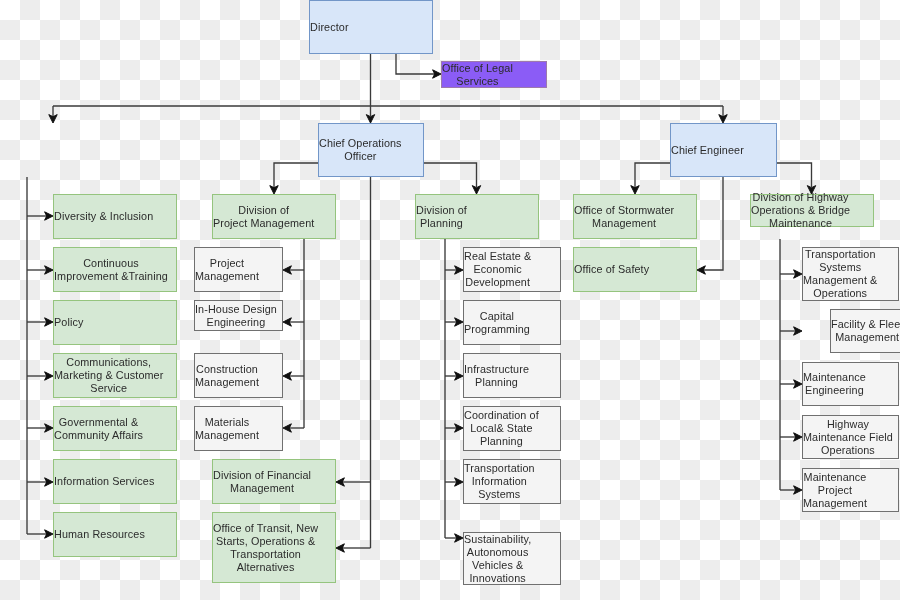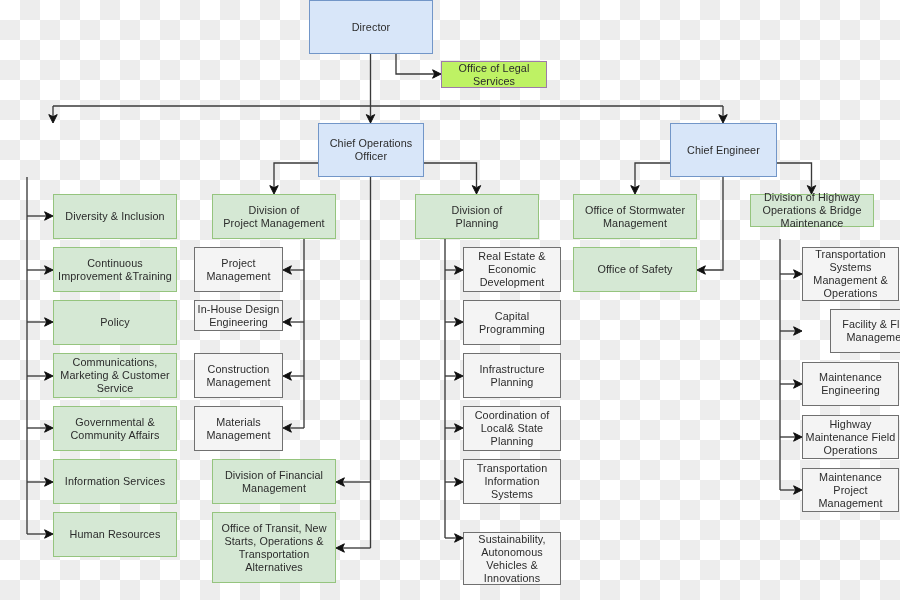--- a/index.html
+++ b/index.html
@@ -12,29 +12,29 @@
   #checker{
     position:absolute;left:0;top:0;width:900px;height:600px;
     background-image:conic-gradient(#ededed 25%,#ffffff 0 50%,#ededed 0 75%,#ffffff 0);
     background-size:40px 40px;background-position:0 0;
   }
   #chart{position:absolute;left:0;top:0;width:900px;height:600px;}
   #nodes{position:absolute;left:0;top:0;width:900px;height:600px;transform:translateZ(0);}
   svg#wires{position:absolute;left:0;top:0;width:900px;height:600px;overflow:visible;}
   .box{
     position:absolute;box-sizing:border-box;
-    display:flex;align-items:center;justify-content:center;
+    display:flex;align-items:center;
     text-align:center;white-space:pre-line;
     font-size:10.8px;line-height:13px;color:#2b2b2b;
     -webkit-font-smoothing:antialiased;
     border:1px solid #707070;letter-spacing:0.1px;
   }
   .box.blue{background:#d8e6f9;border-color:#7296c8;}
   .box.green{background:#d5e8d4;border-color:#95c47e;}
-  .box.purple{background:#bef264;border-color:#9e7aab;}
+  .box.purple{background:#8b5cf6;border-color:#9e7aab;}
   .box.plain{background:#f4f4f4;border-color:#707070;}
 </style>
 </head>
 <body>
 
 <div id="checker"></div>
 
 <div id="chart">
   <svg id="wires" viewBox="0 0 900 600">
       <g>

